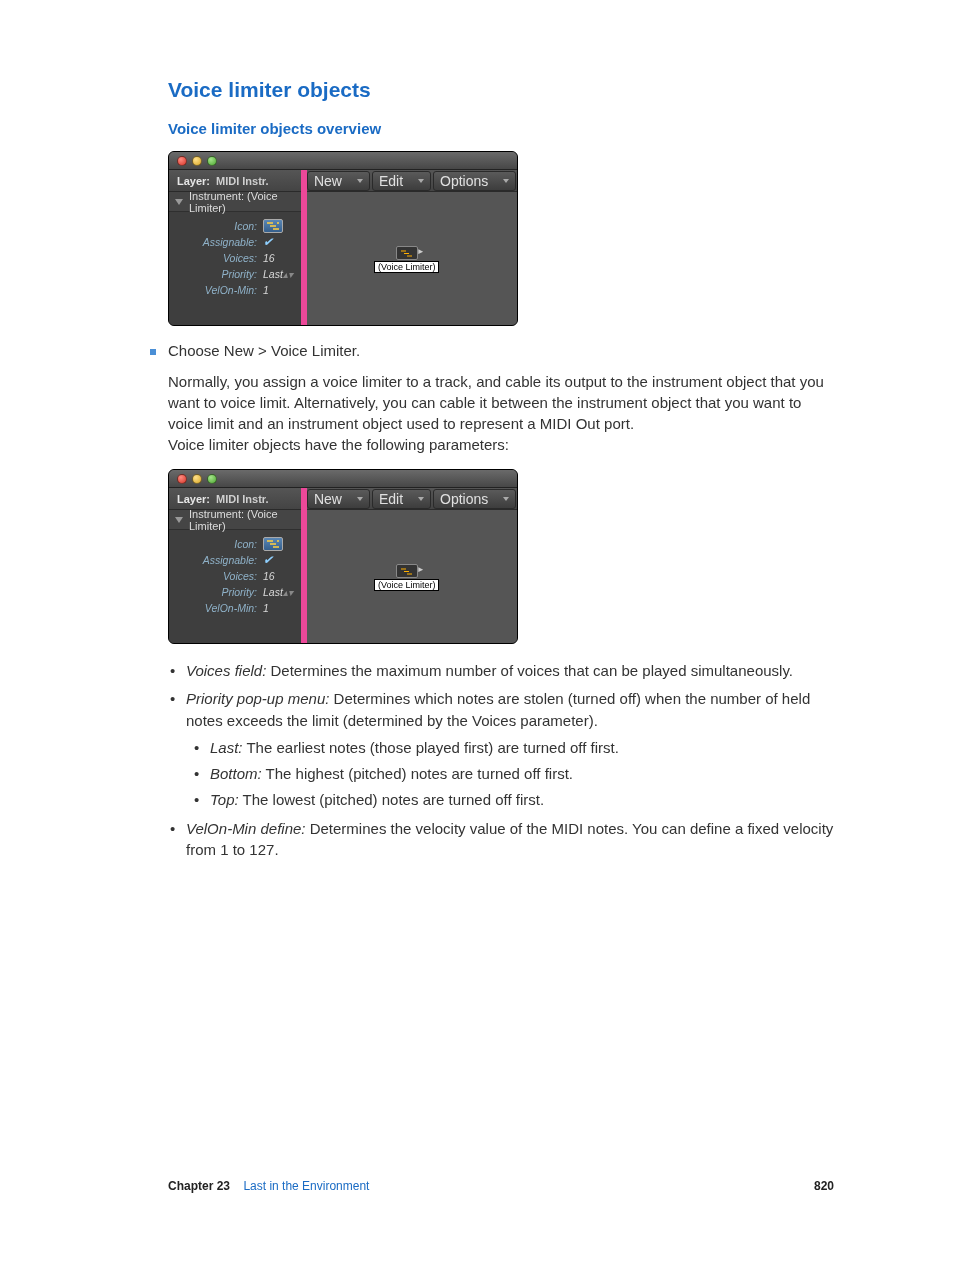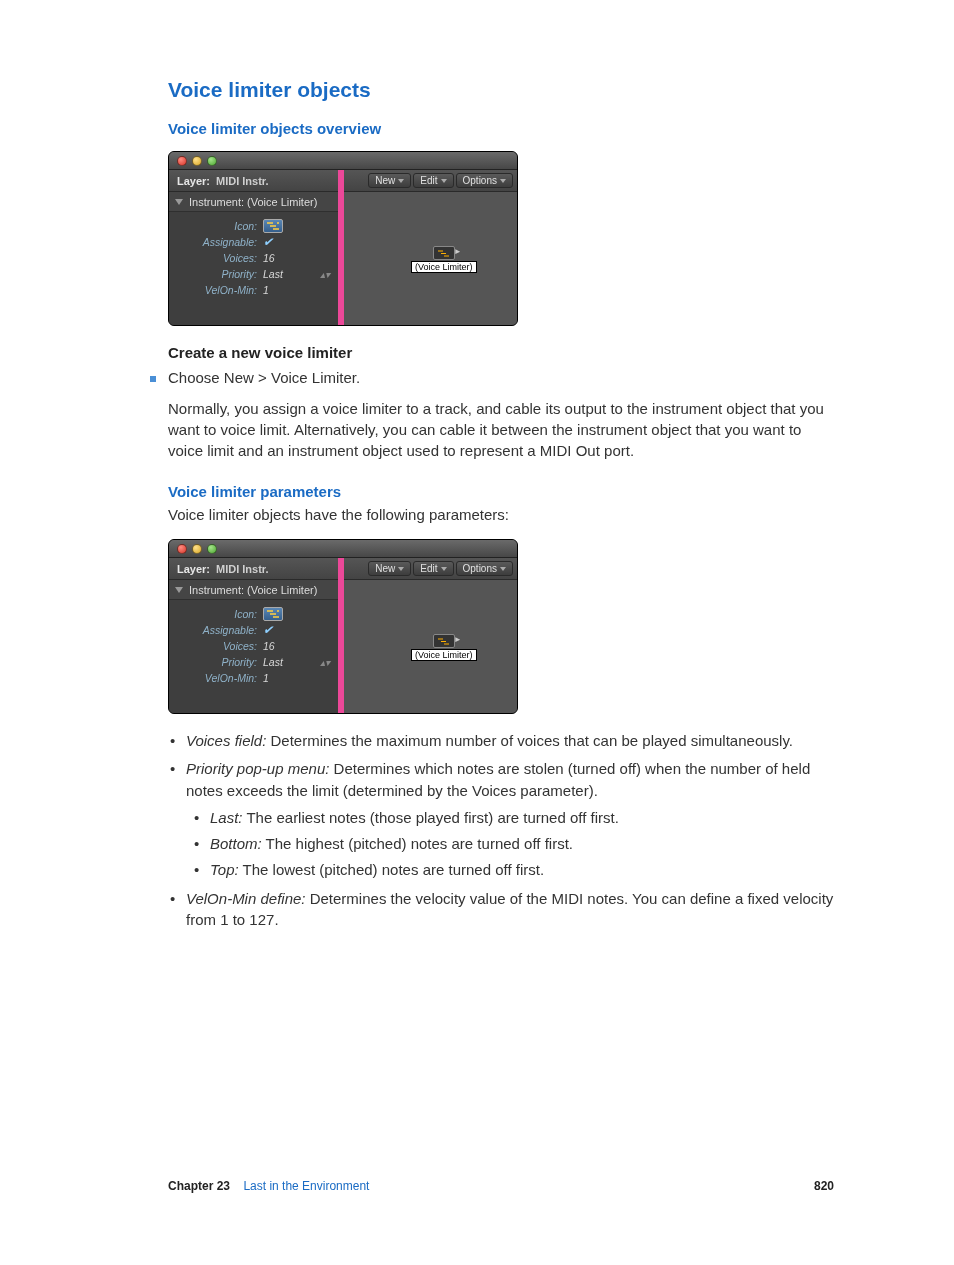--- a/index.html
+++ b/index.html
@@ -176,22 +176,22 @@
     border-bottom:1px solid #2a2a2a;
     display:flex; align-items:center; justify-content:flex-end;
     padding-right:4px; gap:2px;
   }
   .tbtn {
     background: linear-gradient(#5a5a5a,#3d3d3d);
     border:1px solid #2a2a2a;
     border-radius:3px;
     padding: 1px 6px;
     color:#e0e0e0;
-    font-size:10px;
-    display:flex;align-items:center;gap:3px;
+    font-size:14px;
+    display:flex;align-items:center;gap:15px;
   }
   .tbtn .dd {
     width:0;height:0;border-left:3px solid transparent;border-right:3px solid transparent;border-top:4px solid #aaa;
   }
   .canvas-obj {
     position:absolute;
     left: 67px; top: 76px;
     text-align:center;
   }
   .obj-icon {
@@ -301,28 +301,26 @@
             <svg viewBox="0 0 14 9">
                 <path d="M1 2 L6 2 M4 4.5 L9 4.5 M7 7 L12 7" stroke="#ffb000" stroke-width="1.2" fill="none"></path>
               </svg>
           </div>
           <div class="obj-label">(Voice Limiter)</div>
         </div>
       </div>
     </div>
   </div>
 
-  <p class="body bold" style="margin-top:6px">Create a new voice limiter</p>
   <div class="bullet-row">
     <span class="bullet-square"></span>
     <span>Choose New &gt; Voice Limiter.</span>
   </div>
   <p class="para-after-bullet">Normally, you assign a voice limiter to a track, and cable its output to the instrument object that you want to voice limit. Alternatively, you can cable it between the instrument object that you want to voice limit and an instrument object used to represent a MIDI Out port.</p>
 
-  <h2 class="subhead" style="margin-top:22px">Voice limiter parameters</h2>
   <p class="body">Voice limiter objects have the following parameters:</p>
 
   <div class="env-window">
     <div class="env-titlebar">
       <span class="traffic tl-red"></span>
       <span class="traffic tl-yellow"></span>
       <span class="traffic tl-green"></span>
     </div>
     <div class="env-body">
       <div class="env-left">

